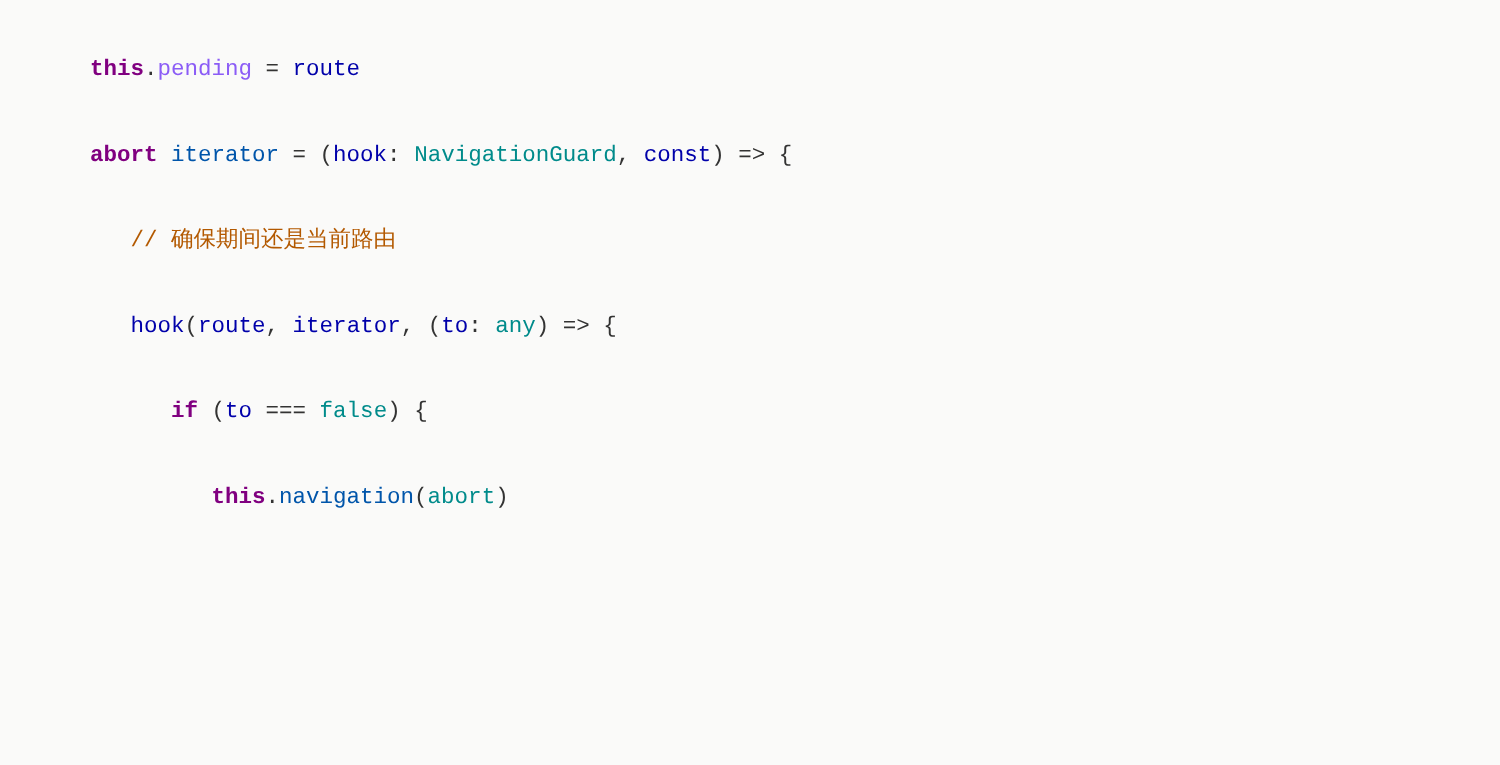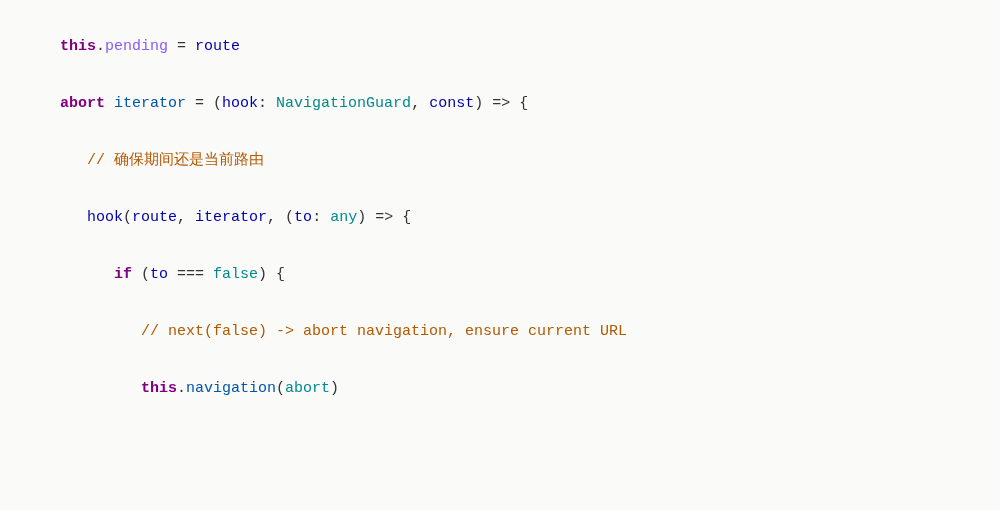--- a/index.html
+++ b/index.html
@@ -29,21 +29,20 @@
 </style>
 </head>
 <body>
 
 <div class="code-block">
 <span class="line"><span class="kw">this</span><span class="punct">.</span><span class="prop">pending</span><span class="op"> = </span><span class="assign">route</span></span>
 <span class="line"><span class="kw">abort</span> <span class="fn">iterator</span><span class="op"> = (</span><span class="assign">hook</span><span class="punct">: </span><span class="type">NavigationGuard</span><span class="punct">, </span><span class="assign">const</span><span class="punct">) =&gt; {</span></span>
 <span class="line">   <span class="comment">// 确保期间还是当前路由</span></span>
 <span class="line">   <span class="assign">hook</span><span class="punct">(</span><span class="assign">route</span><span class="punct">, </span><span class="assign">iterator</span><span class="punct">, (</span><span class="assign">to</span><span class="punct">: </span><span class="type">any</span><span class="punct">) =&gt; {</span></span>
 <span class="line">      <span class="kw">if</span><span class="punct"> (</span><span class="assign">to</span><span class="op"> === </span><span class="literal">false</span><span class="punct">) {</span></span>
-<span class="line">         <span class="comment">// next(false) -&gt; abort navigation, ensure current URL</span></span>
 <span class="line">         <span class="kw">this</span><span class="punct">.</span><span class="fn">navigation</span><span class="punct">(</span><span class="literal">abort</span><span class="punct">)</span></span>
 
 
 
 
 
 
 
 
 

